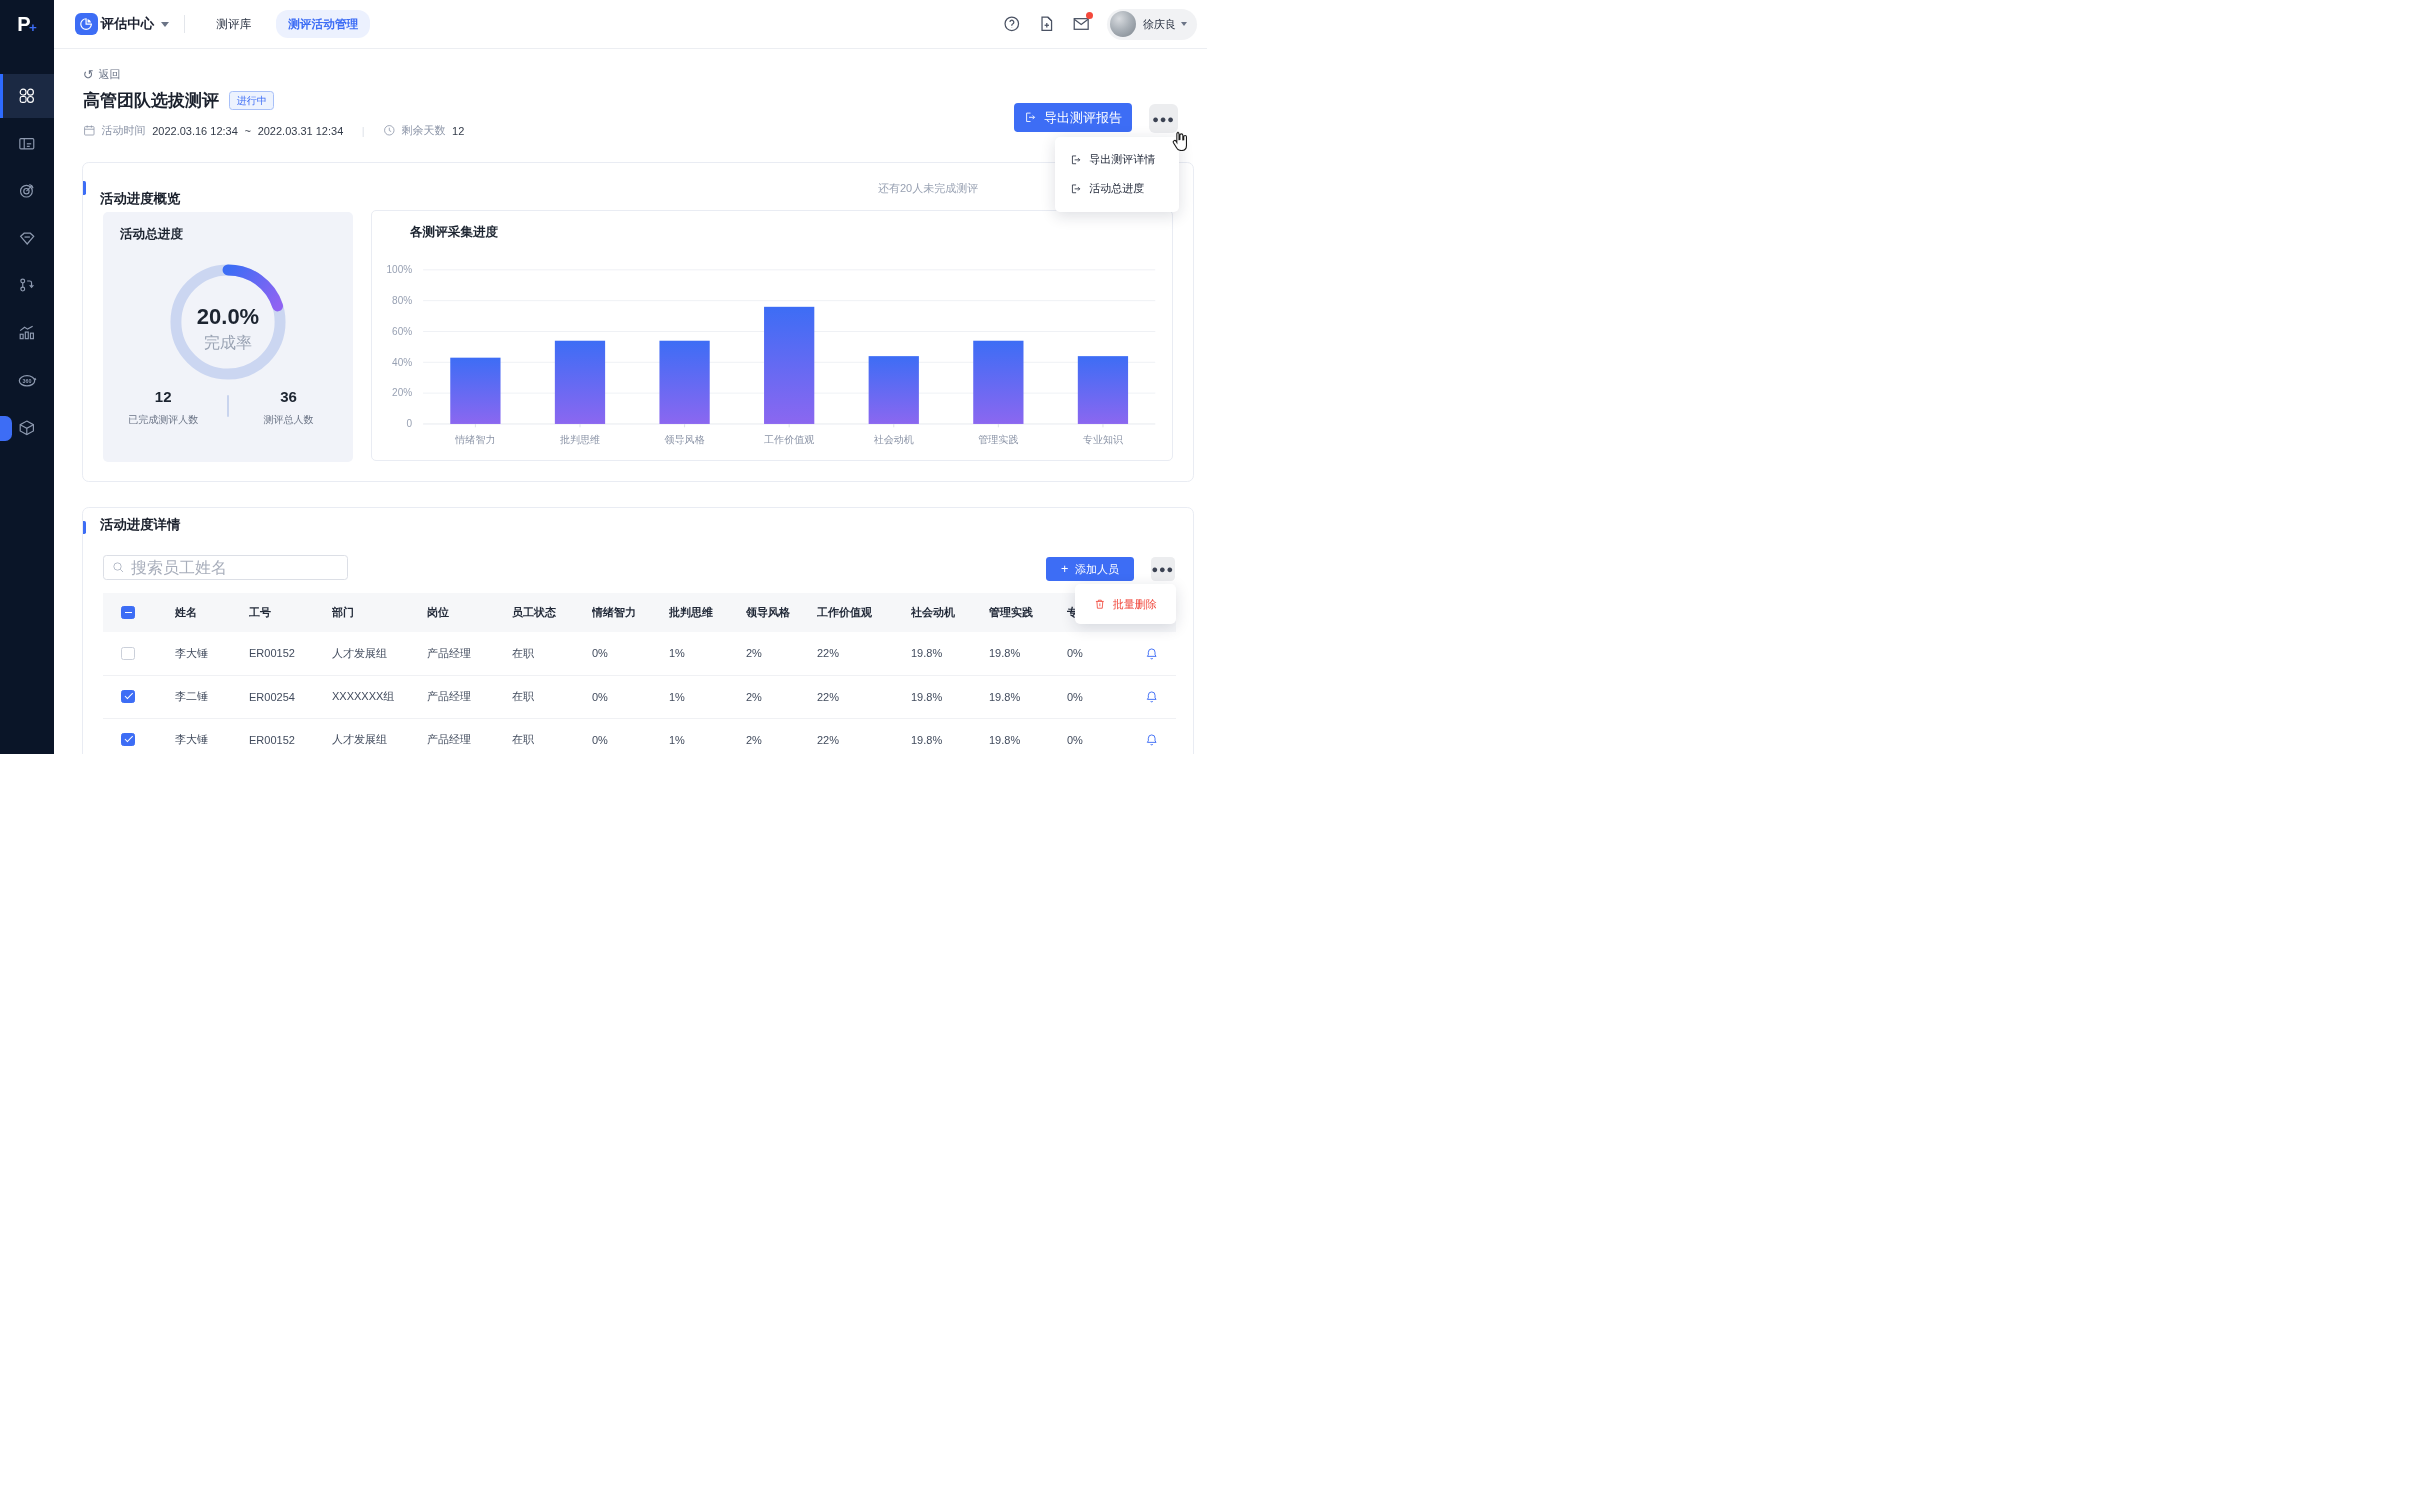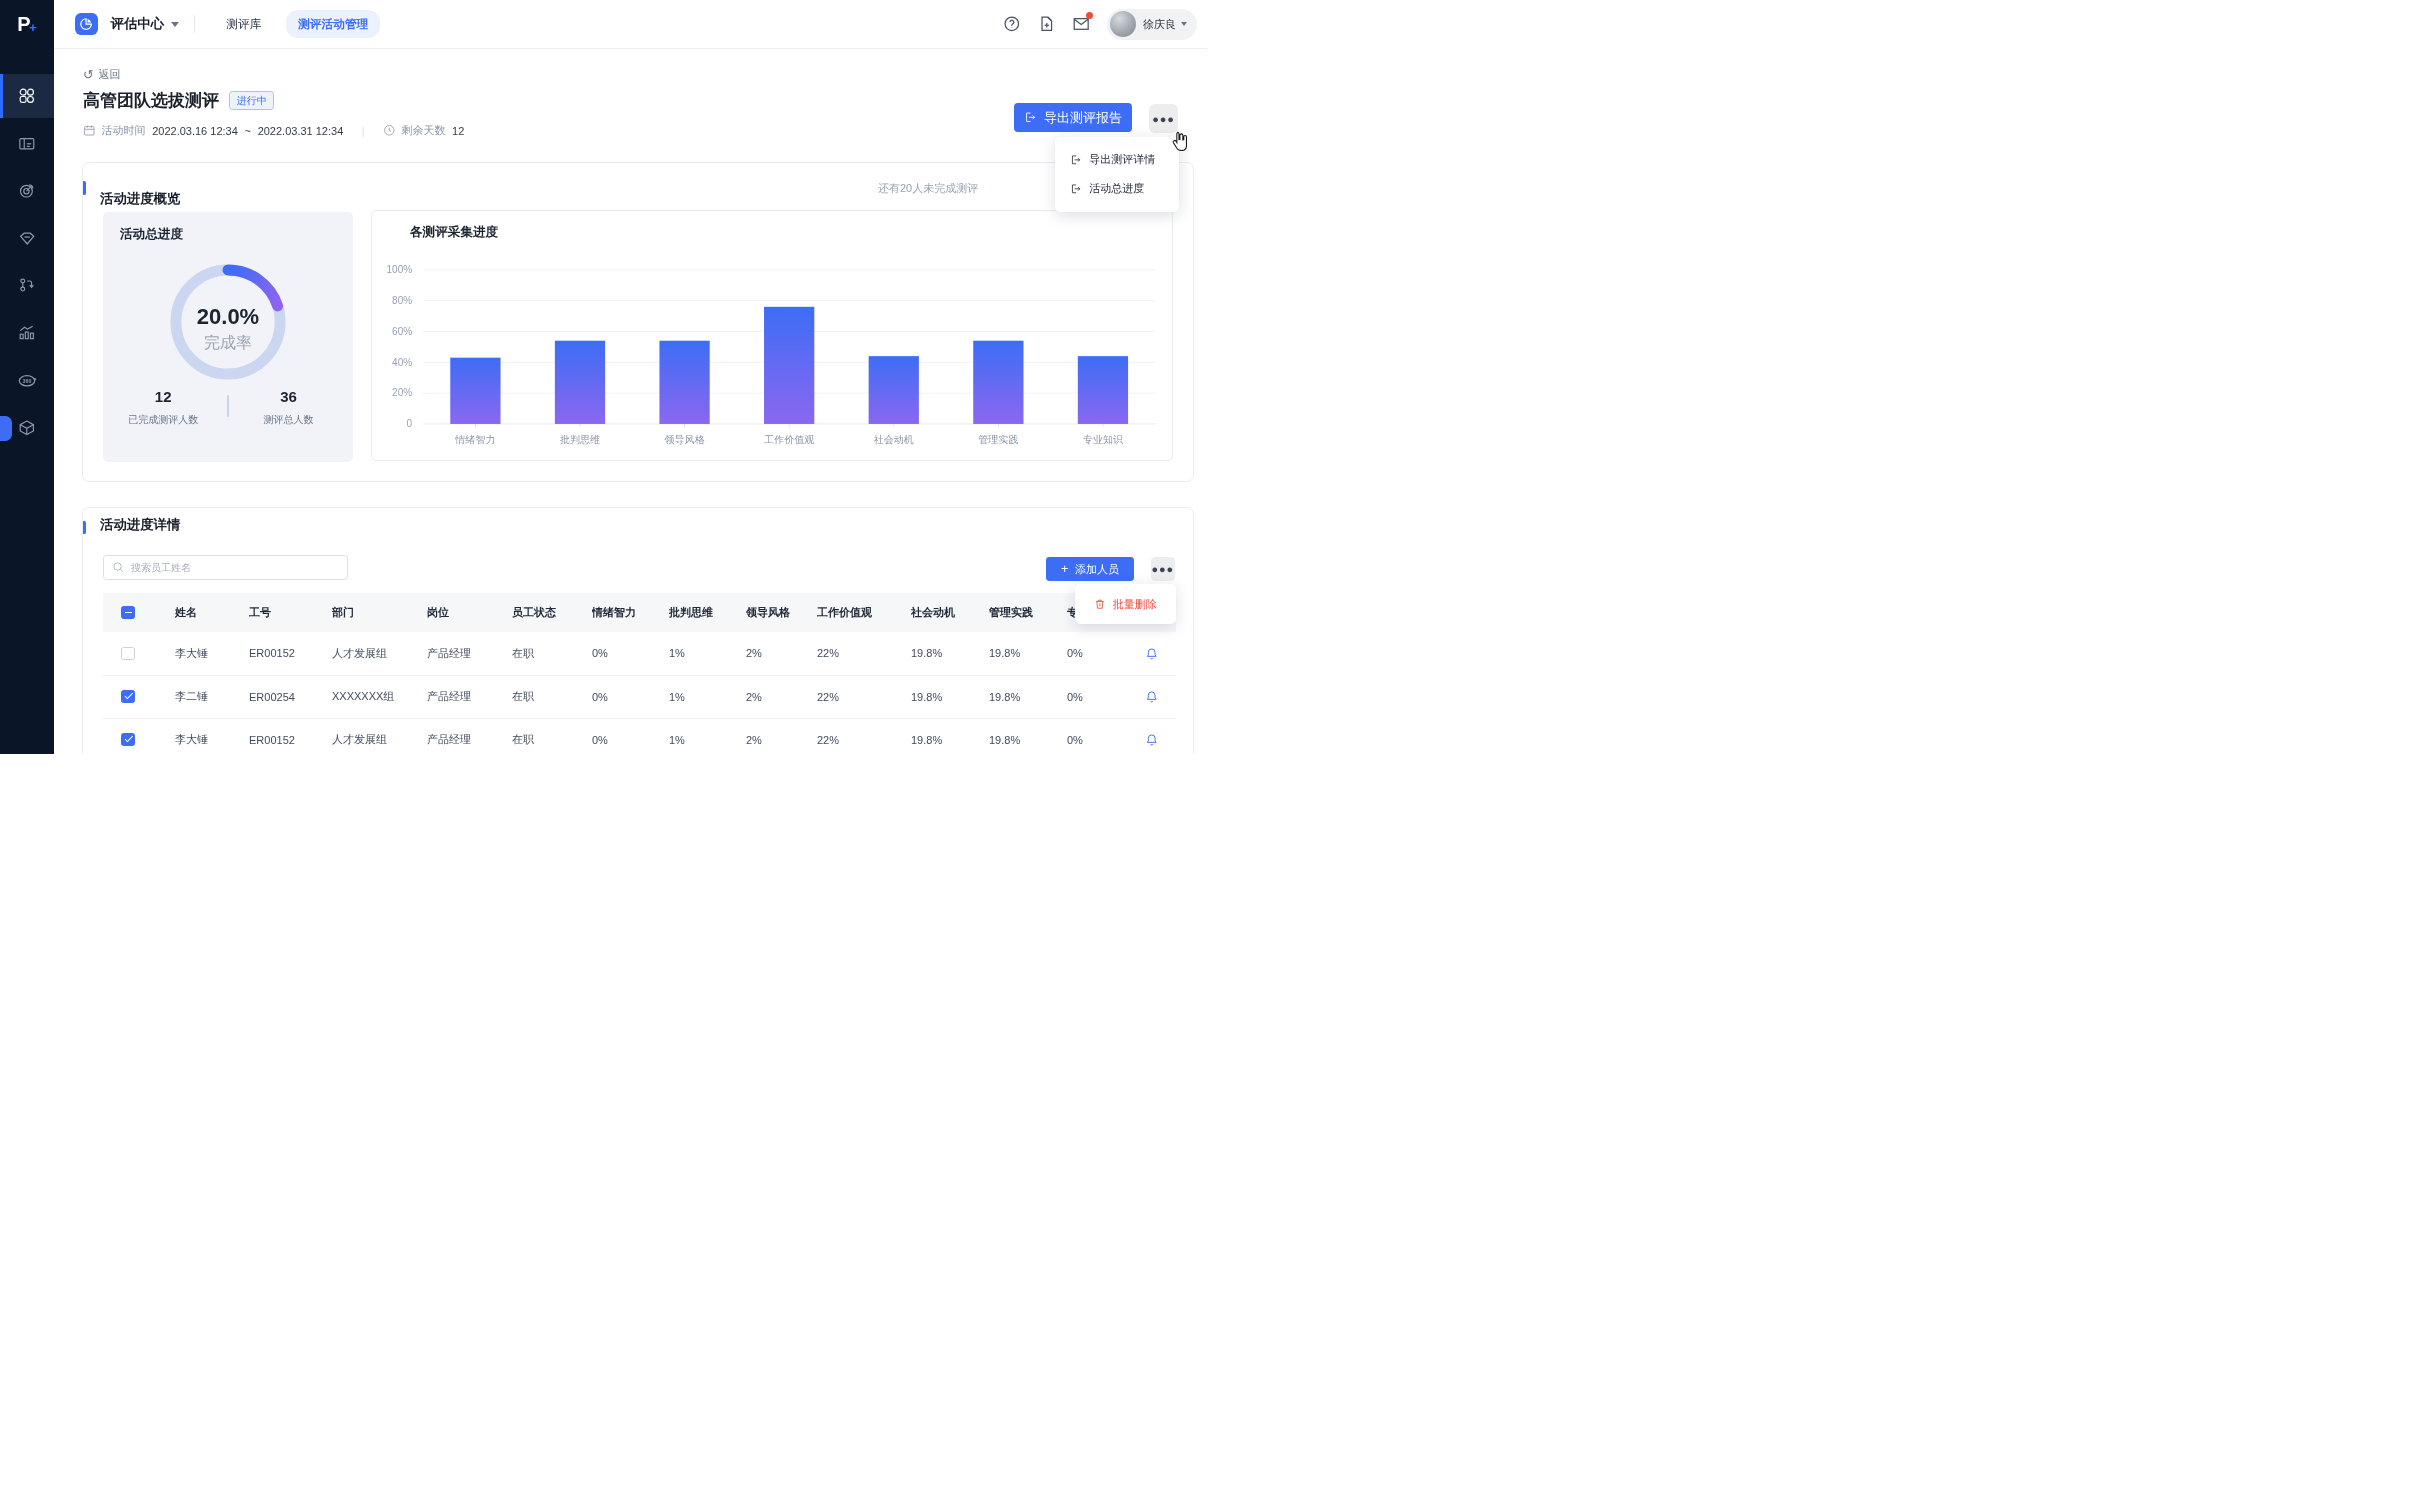--- a/index.html
+++ b/index.html
@@ -20,21 +20,21 @@
   .side-item svg { stroke:#8E9AB0; fill:none; stroke-width:1.6; }
   .side-item.active { background:#1B2943; }
   .side-item.active::before { content:""; position:absolute; left:0; top:0; bottom:0; width:2.5px; background:#2E6BFF; }
   .side-item.active svg { stroke:#fff; }
   .side-item .t360 { fill:#8E9AB0; stroke:none; font-size:7px; font-weight:bold; }
   .floating-handle { position:absolute; left:0; top:416px; width:11.7px; height:25px; background:#3D6DF5; border-radius:0 6.7px 6.7px 0; }
 
   
   .topbar { position:absolute; left:54px; top:0; right:0; height:49px; background:#fff; border-bottom:0.8px solid #ECEEF2; display:flex; align-items:center; z-index:5; }
   .app-ico { width:22.6px; height:22.6px; border-radius:5.9px; background:#3D6DF5; margin-left:21px; display:flex; align-items:center; justify-content:center; }
-  .app-name { font-size:13.4px; font-weight:bold; color:#1A1F2E; margin-left:13px; }
+  .app-name { font-size:13.4px; font-weight:bold; color:#1A1F2E; margin-left:3px; }
   .caret { width:0; height:0; border-left:4.2px solid transparent; border-right:4.2px solid transparent; border-top:5px solid #6B7486; margin-left:6.7px; }
   .top-div { width:0.8px; height:18.4px; background:#E3E6EB; margin:0 20px 0 15px; }
   .tab { font-size:11.7px; color:#2A3242; padding:6.7px 11.7px; border-radius:5px; cursor:pointer; }
   .tab.active { background:#ECF1FE; color:#3D6DF5; font-weight:bold; margin-left:13.4px;border-radius:12px; }
   .top-right { margin-left:auto; display:flex; align-items:center; }
   .tico { width:17.6px; height:17.6px; margin-right:17px; position:relative; cursor:pointer; }
   .tico svg { stroke:#4A5263; fill:none; stroke-width:1.7; }
   .dot { position:absolute; right:-3.4px; top:-3.4px; width:7.5px; height:7.5px; border-radius:50%; }
   .user-pill { display:flex; align-items:center; background:#F1F2F4; border-radius:17px; padding:2.5px 10px 2.5px 2.5px; margin-right:10px; cursor:pointer; }
   .avatar { width:26px; height:26px; border-radius:50%; background:radial-gradient(circle at 35% 30%, #d8dbdf 0%, #aab1b8 45%, #7d858d 100%); }
@@ -79,21 +79,21 @@
   .stat-num { font-size:15px; font-weight:bold; color:#1C2430; }
   .stat-label { font-size:10px; color:#6B7486; margin-top:7.5px; }
   .stat-div { position:absolute; left:124px; top:6.7px; width:1.7px; height:22px; background:#C9D4EE; border-radius:1.7px; }
 
   .bar-card { position:absolute; left:288px; top:47px; width:802px; height:251px; background:#fff; border:0.8px solid #E9ECF3; border-radius:5px; }
   .bar-title { position:absolute; left:38px; top:13.4px; font-size:12.6px; font-weight:bold; color:#1C2430; }
 
   .card-details { left:28px; top:458px; width:1112px; height:277px; }
   .search-box { position:absolute; left:20px; top:47px; width:245px; height:25px; border:0.8px solid #DCDFE6; border-radius:3.4px; display:flex; align-items:center; padding:0 8.4px; }
   .search-box svg { stroke:#A9B0BE; fill:none; stroke-width:1.6; margin-right:5.9px; flex:none; }
-  .search-box input { border:none; outline:none; font-size:10px; color:#333; width:100%; font-family:inherit; background:transparent; }
+  .search-box input { border:none; outline:none; font-size:16px; color:#333; width:100%; font-family:inherit; background:transparent; }
   .search-box input::placeholder { color:#A8AEBB; }
   .btn-add { left:963px; top:49px; width:88px; height:24px; font-size:11px; border-radius:3.4px; }
   .btn-add .plus { font-size:12.6px; margin-right:6.7px; font-weight:normal; }
 
   table { position:absolute; left:20px; top:85px; width:1072px; border-collapse:collapse; table-layout:fixed; }
   th, td { text-align:left; font-size:11px; white-space:nowrap; overflow:hidden; }
   thead th { background:#F6F7F9; color:#222A39; font-weight:bold; height:39px; }
   tbody td { color:#414B5D; height:43px; border-bottom:0.8px solid #F0F1F4; }
   .cb-cell { padding-left:18.4px; }
   .cb { width:13.4px; height:13.4px; border-radius:2.5px; border:0.8px solid #CBD0DA; background:#fff; position:relative; cursor:pointer; }

